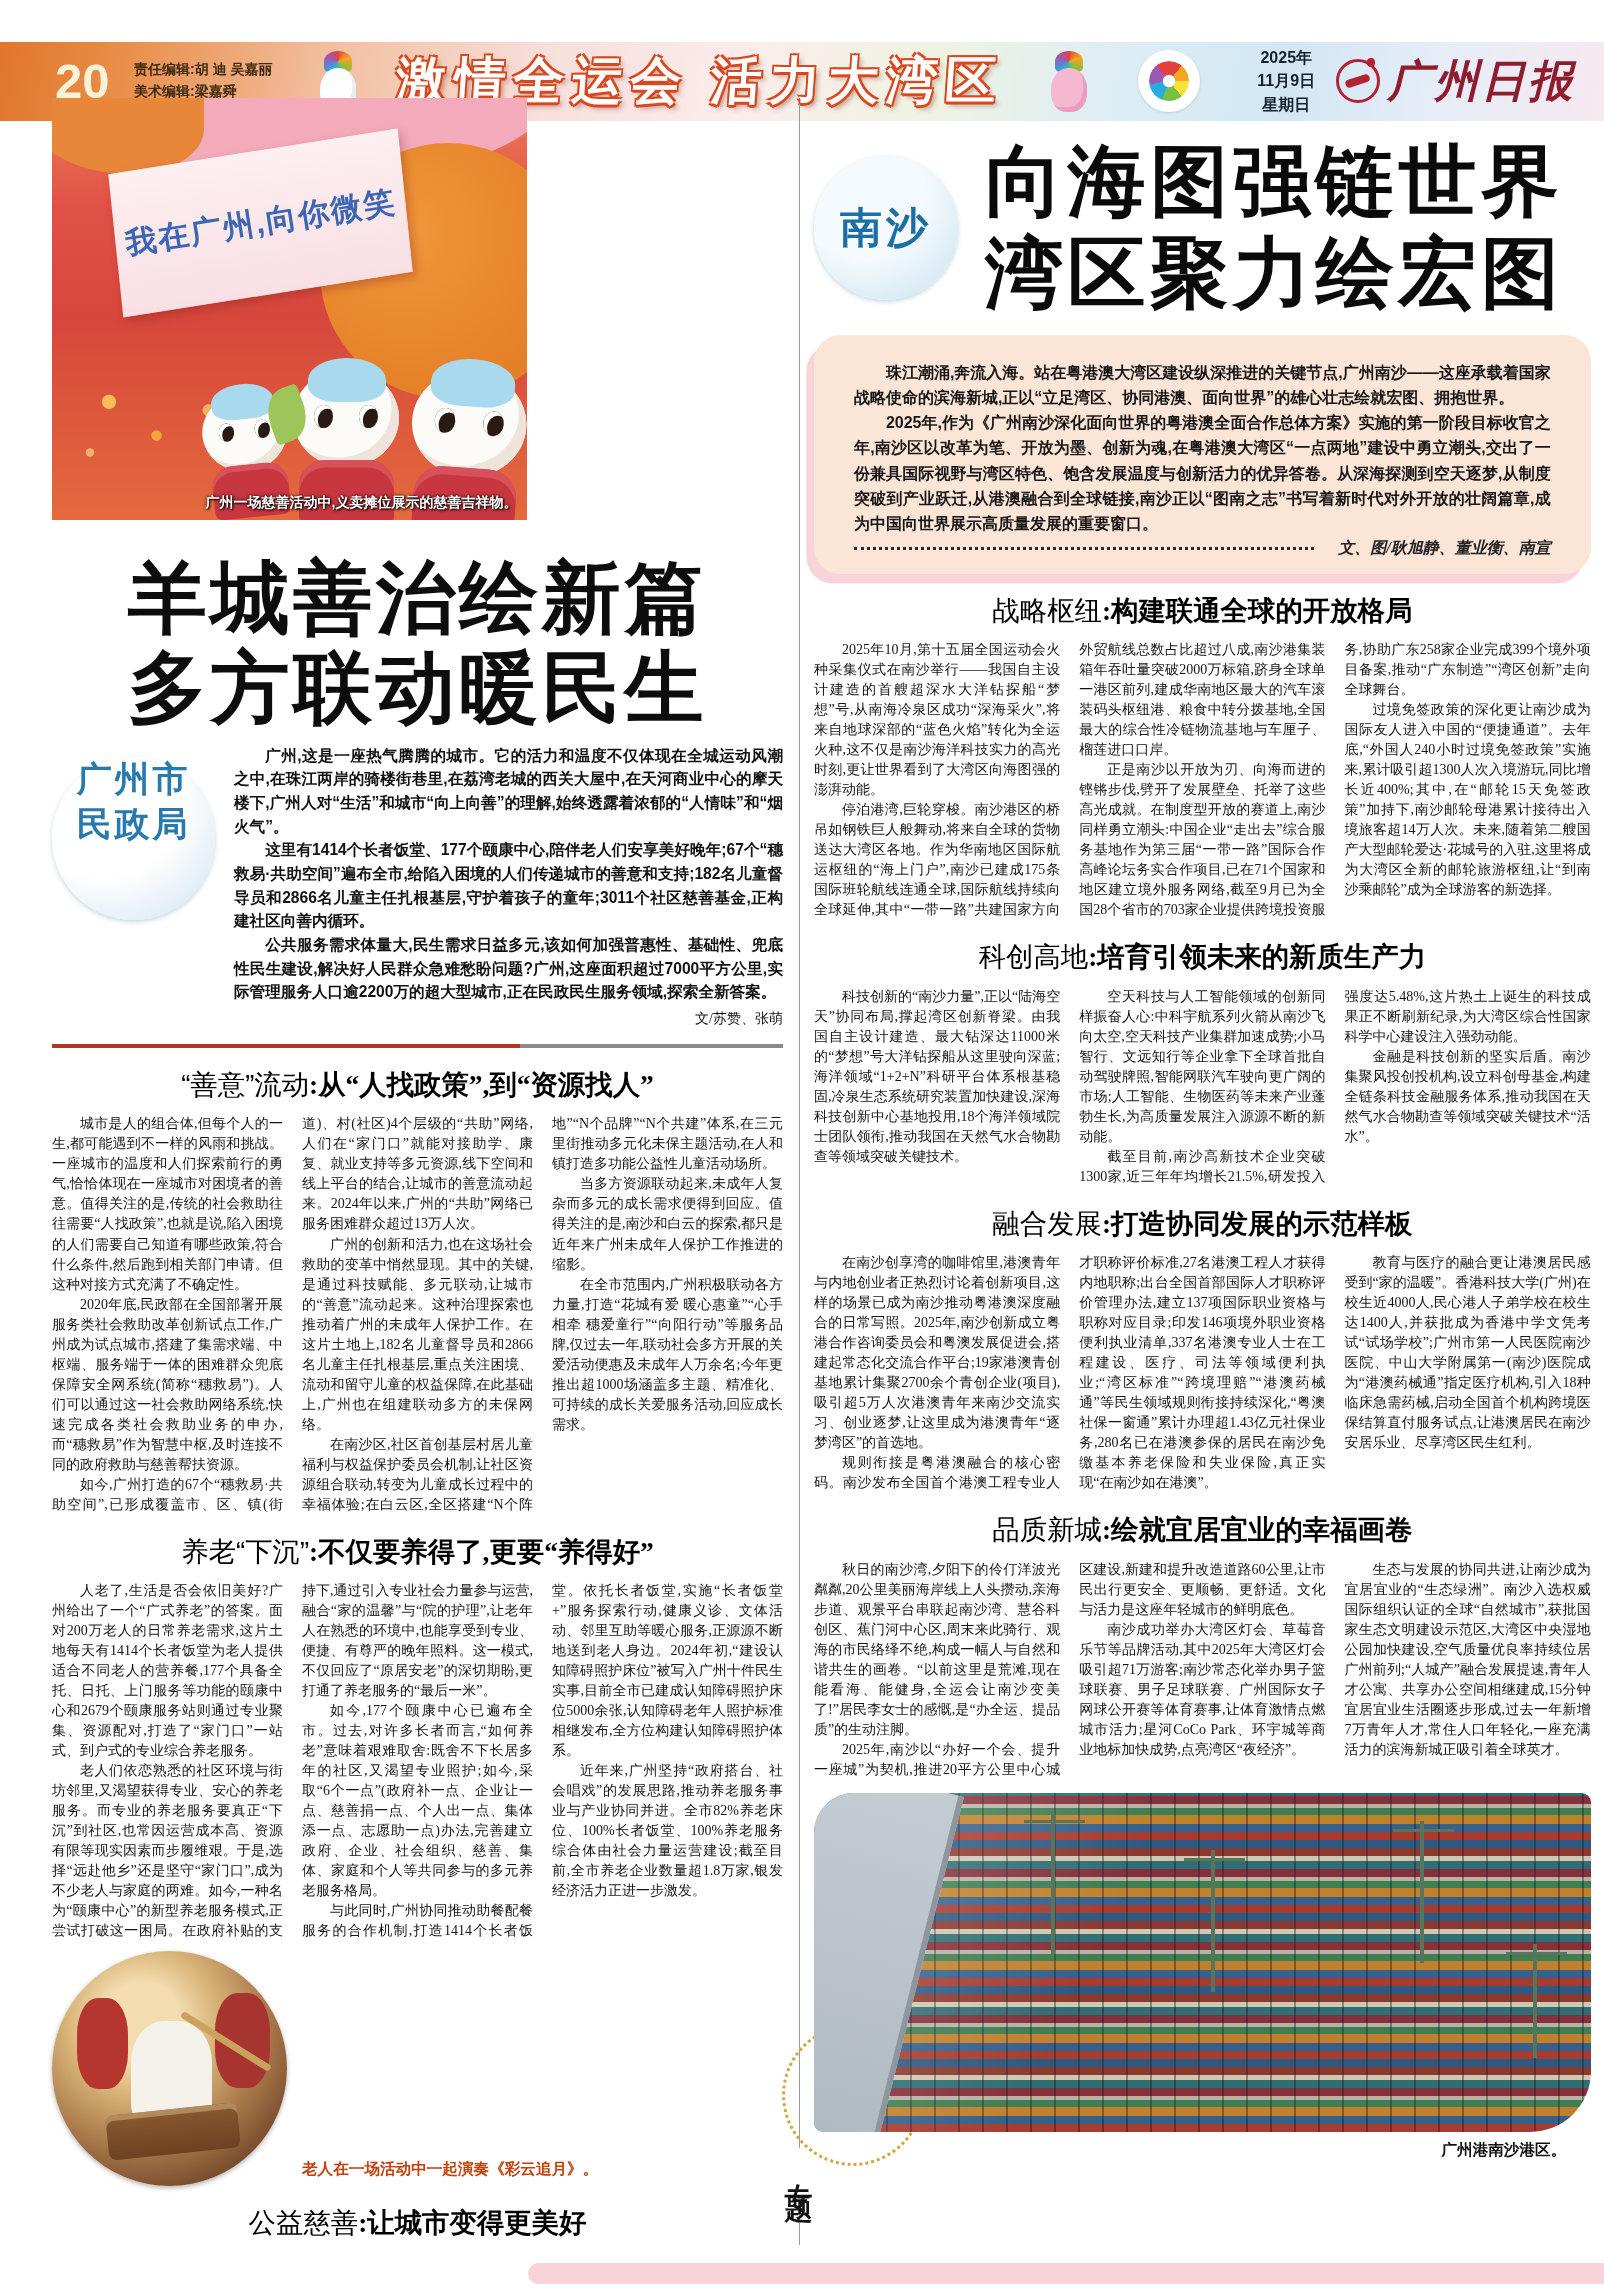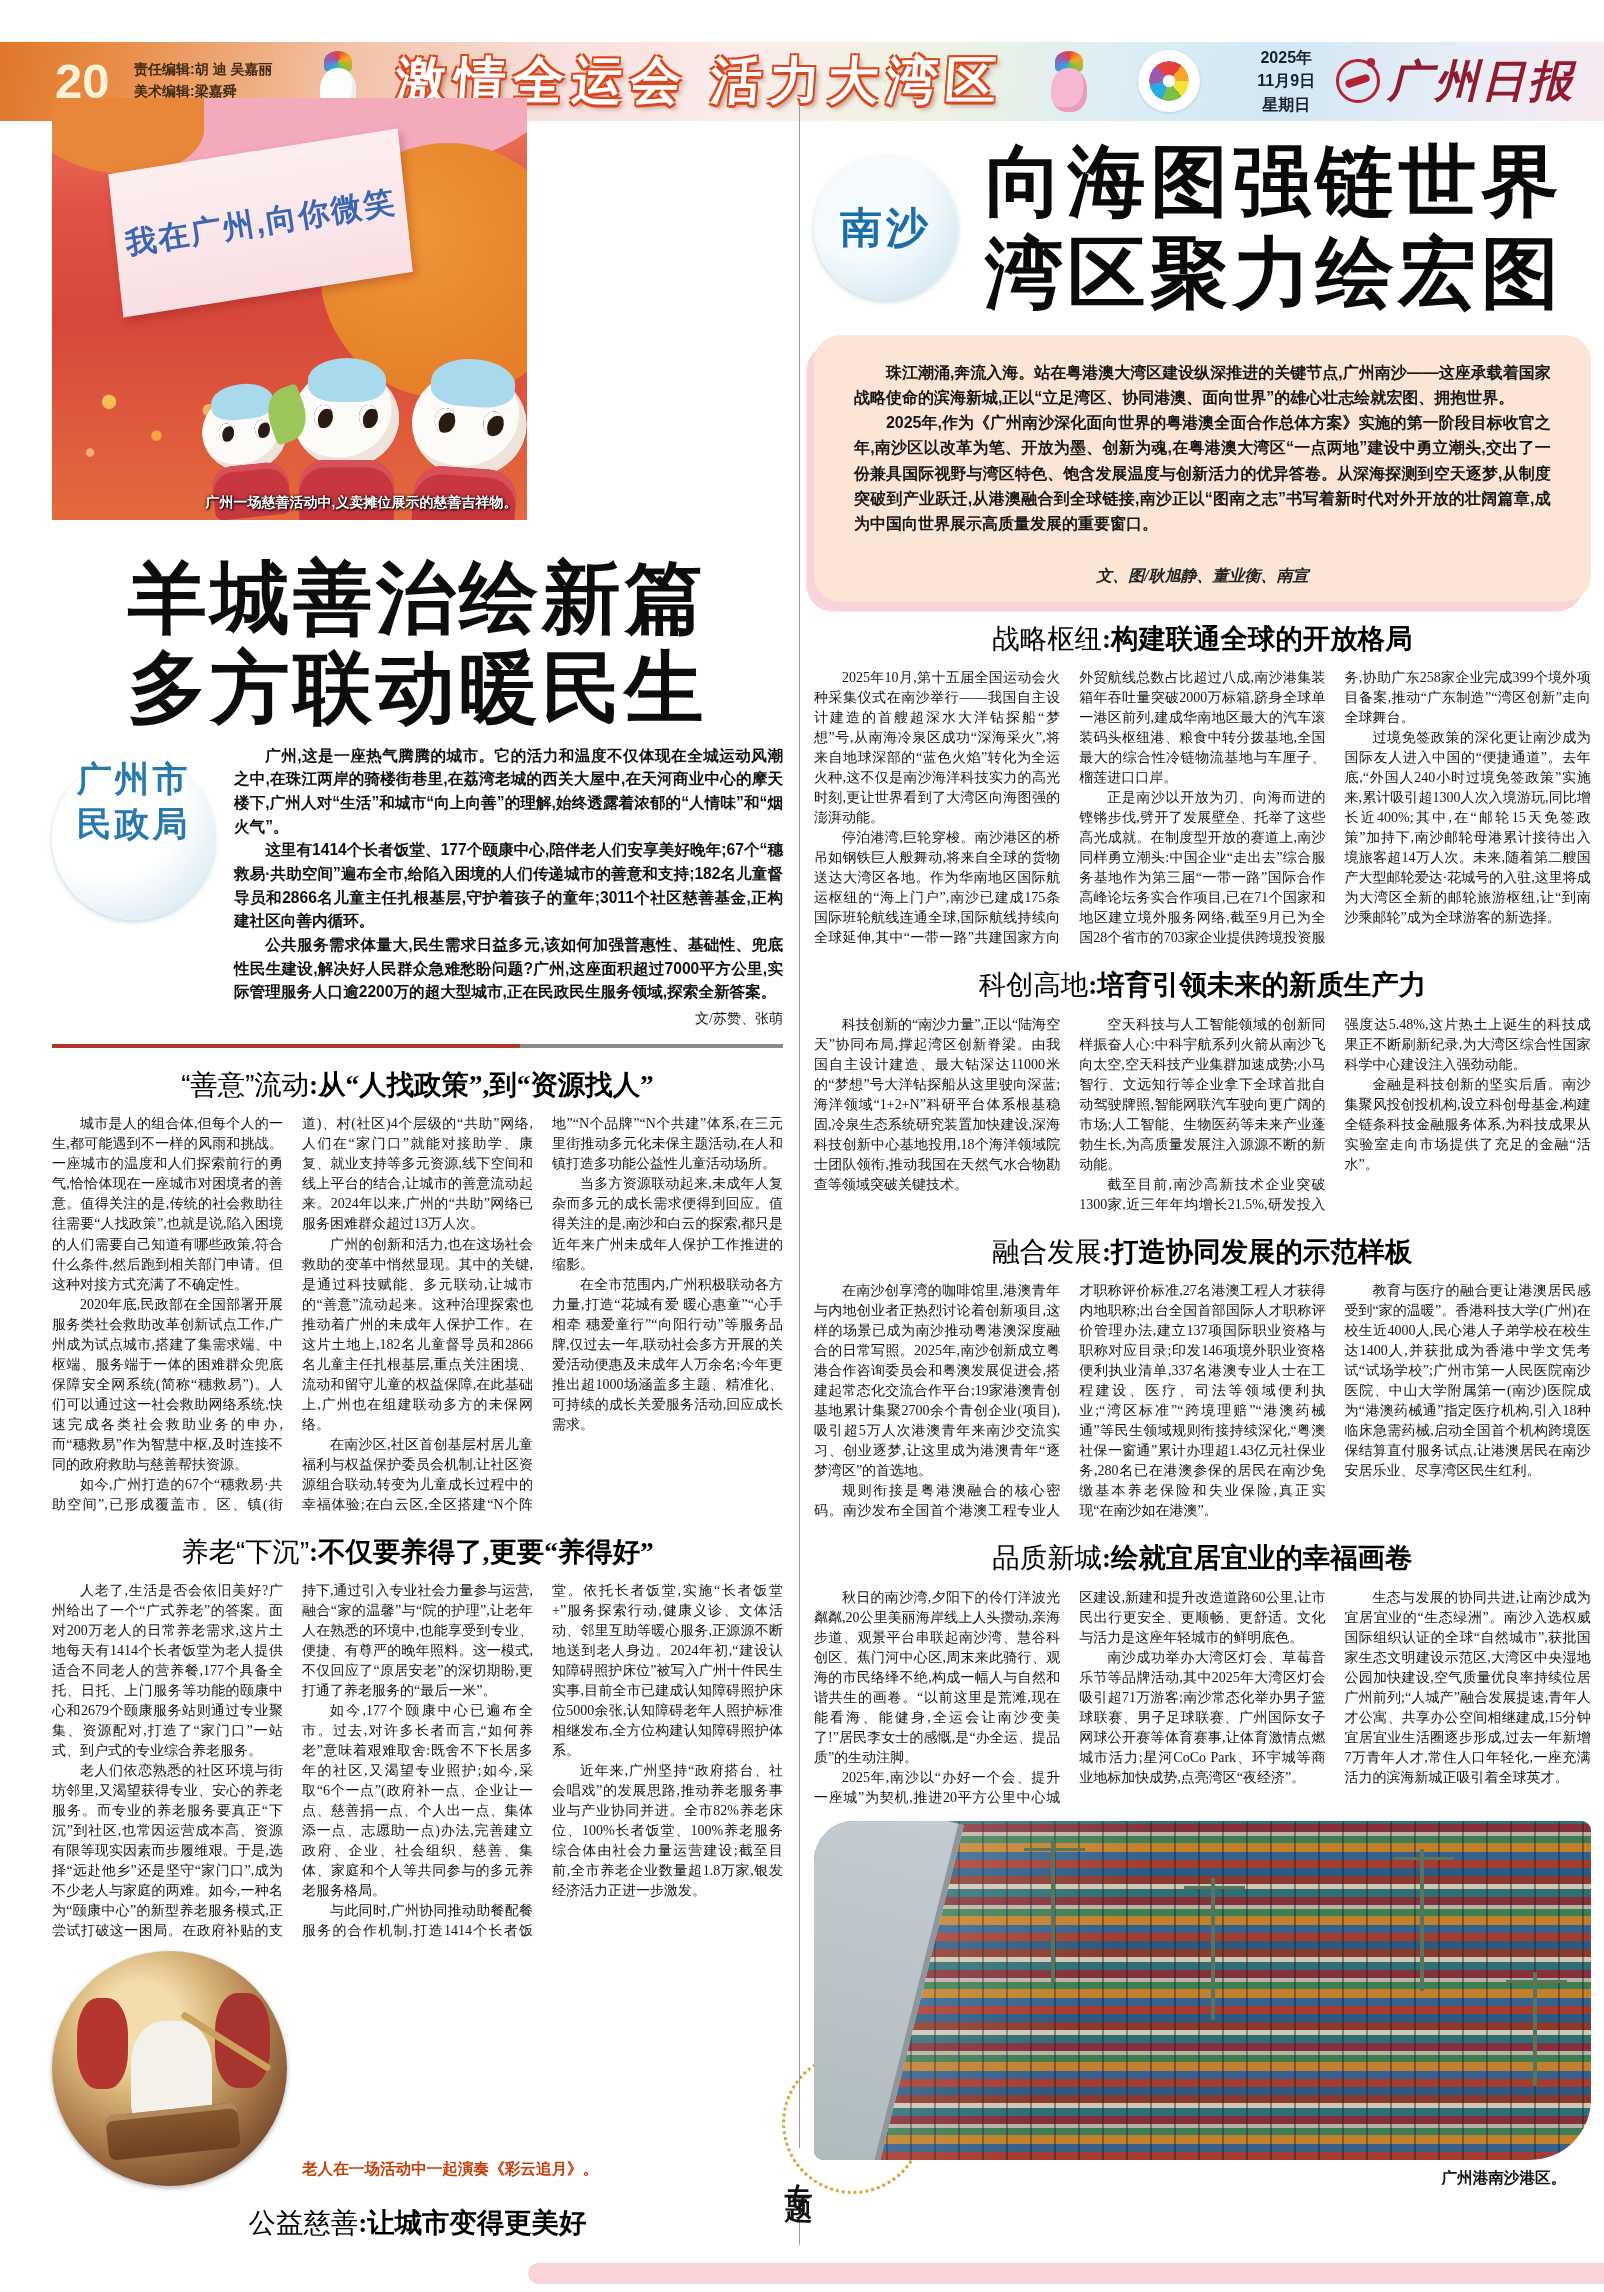--- a/index.html
+++ b/index.html
@@ -93,21 +93,21 @@
   .elder-caption { flex:1; padding:0 3.8px 5.7px 15px; font-family:"Liberation Sans",sans-serif; font-weight:bold; font-size:15.6px; color:#c2410c; }
 
   
   .ns-row { display:flex; align-items:center; margin:38px 0 15px; }
   .ns-circle { flex:0 0 144px; width:144px; height:144px; border-radius:50%;
     background:radial-gradient(circle at 34% 28%,#f4fafd 45%,#dcecf5 75%,#c9dfee); box-shadow:0 1.9px 5.7px rgba(90,140,170,.35);
     display:flex; align-items:center; justify-content:center; font-size:42px; font-weight:bold; color:#1c6ea6; letter-spacing:3.8px; }
   .ns-headline { flex:1; text-align:center; font-size:78px; font-weight:bold; line-height:1.18; letter-spacing:4.7px; color:#0a0a0a; white-space:nowrap; }
   .intro-box { position:relative; background:#fbe5d7; border-radius:26.5px; padding:24.6px 40px 15px; box-shadow:-7.6px 9.5px 0 #f9d3da; }
   .intro-box p { font-family:"Liberation Sans",sans-serif; font-weight:bold; font-size:16px; line-height:1.58; text-align:justify; text-indent:2em; color:#161616; }
-  .intro-foot { display:flex; align-items:center; margin-top:26px;flex-direction:column; }
+  .intro-foot { display:flex; align-items:center; margin-top:1px; }
   .dots { flex:1; border-top:3.8px dotted #2b2b2b; margin-right:24.6px; }
   .r-byline { font-size:16px; font-style:italic; font-weight:bold; color:#222; white-space:nowrap; }
 
   .port-wrap { position:relative; margin-top:13.2px; }
   .dotted-arc { position:absolute; left:-32px; bottom:-5.7px; width:142px; height:142px; border:3.8px dotted #d9a53e; border-radius:50%; }
   .port-photo { position:relative; height:339px; border-radius:40px 9.5px 61px 9.5px; overflow:hidden;
     background-image:
       linear-gradient(115deg,rgba(255,255,255,.18) 0 12%,transparent 38%),
       repeating-linear-gradient(90deg,rgba(15,25,35,.38) 0 1.9px,transparent 1.9px 24px),
       repeating-linear-gradient(0deg,#a83b30 0 8.5px,#35618c 8.5px 16px,#c2802c 16px 24.6px,#3f7d52 24.6px 32px,#b8b2a6 32px 36px,#85303a 36px 44px,#2f6e74 44px 52px,#cfc6b4 52px 57px,#8c3a2e 57px 65px,#2c5a82 65px 73px); }
@@ -288,21 +288,21 @@
         <p>过境免签政策的深化更让南沙成为国际友人进入中国的“便捷通道”。去年底,“外国人240小时过境免签政策”实施来,累计吸引超1300人次入境游玩,同比增长近400%;其中,在“邮轮15天免签政策”加持下,南沙邮轮母港累计接待出入境旅客超14万人次。未来,随着第二艘国产大型邮轮爱达·花城号的入驻,这里将成为大湾区全新的邮轮旅游枢纽,让“到南沙乘邮轮”成为全球游客的新选择。</p>
       </div>
 
       <h2 class="sec-head">
         <span class="hs">科创高地</span><span class="hr">:培育引领未来的新质生产力</span>
       </h2>
       <div class="cols3">
         <p>科技创新的“南沙力量”,正以“陆海空天”协同布局,撑起湾区创新脊梁。由我国自主设计建造、最大钻深达11000米的“梦想”号大洋钻探船从这里驶向深蓝;海洋领域“1+2+N”科研平台体系根基稳固,冷泉生态系统研究装置加快建设,深海科技创新中心基地投用,18个海洋领域院士团队领衔,推动我国在天然气水合物勘查等领域突破关键技术。</p>
         <p>空天科技与人工智能领域的创新同样振奋人心:中科宇航系列火箭从南沙飞向太空,空天科技产业集群加速成势;小马智行、文远知行等企业拿下全球首批自动驾驶牌照,智能网联汽车驶向更广阔的市场;人工智能、生物医药等未来产业蓬勃生长,为高质量发展注入源源不断的新动能。</p>
         <p>截至目前,南沙高新技术企业突破1300家,近三年年均增长21.5%,研发投入强度达5.48%,这片热土上诞生的科技成果正不断刷新纪录,为大湾区综合性国家科学中心建设注入强劲动能。</p>
-        <p>金融是科技创新的坚实后盾。南沙集聚风投创投机构,设立科创母基金,构建全链条科技金融服务体系,为科技成果从实验室走向市场提供了充足的金融“活水”。</p>
+        <p>金融是科技创新的坚实后盾。南沙集聚风投创投机构,设立科创母基金,构建全链条科技金融服务体系,推动我国在天然气水合物勘查等领域突破关键技术“活水”。</p>
       </div>
 
       <h2 class="sec-head">
         <span class="hs">融合发展</span><span class="hr">:打造协同发展的示范样板</span>
       </h2>
       <div class="cols3">
         <p>在南沙创享湾的咖啡馆里,港澳青年与内地创业者正热烈讨论着创新项目,这样的场景已成为南沙推动粤港澳深度融合的日常写照。2025年,南沙创新成立粤港合作咨询委员会和粤澳发展促进会,搭建起常态化交流合作平台;19家港澳青创基地累计集聚2700余个青创企业(项目),吸引超5万人次港澳青年来南沙交流实习、创业逐梦,让这里成为港澳青年“逐梦湾区”的首选地。</p>
         <p>规则衔接是粤港澳融合的核心密码。南沙发布全国首个港澳工程专业人才职称评价标准,27名港澳工程人才获得内地职称;出台全国首部国际人才职称评价管理办法,建立137项国际职业资格与职称对应目录;印发146项境外职业资格便利执业清单,337名港澳专业人士在工程建设、医疗、司法等领域便利执业;“湾区标准”“跨境理赔”“港澳药械通”等民生领域规则衔接持续深化,“粤澳社保一窗通”累计办理超1.43亿元社保业务,280名已在港澳参保的居民在南沙免缴基本养老保险和失业保险,真正实现“在南沙如在港澳”。</p>
         <p>教育与医疗的融合更让港澳居民感受到“家的温暖”。香港科技大学(广州)在校生近4000人,民心港人子弟学校在校生达1400人,并获批成为香港中学文凭考试“试场学校”;广州市第一人民医院南沙医院、中山大学附属第一(南沙)医院成为“港澳药械通”指定医疗机构,引入18种临床急需药械,启动全国首个机构跨境医保结算直付服务试点,让港澳居民在南沙安居乐业、尽享湾区民生红利。</p>
       </div>

